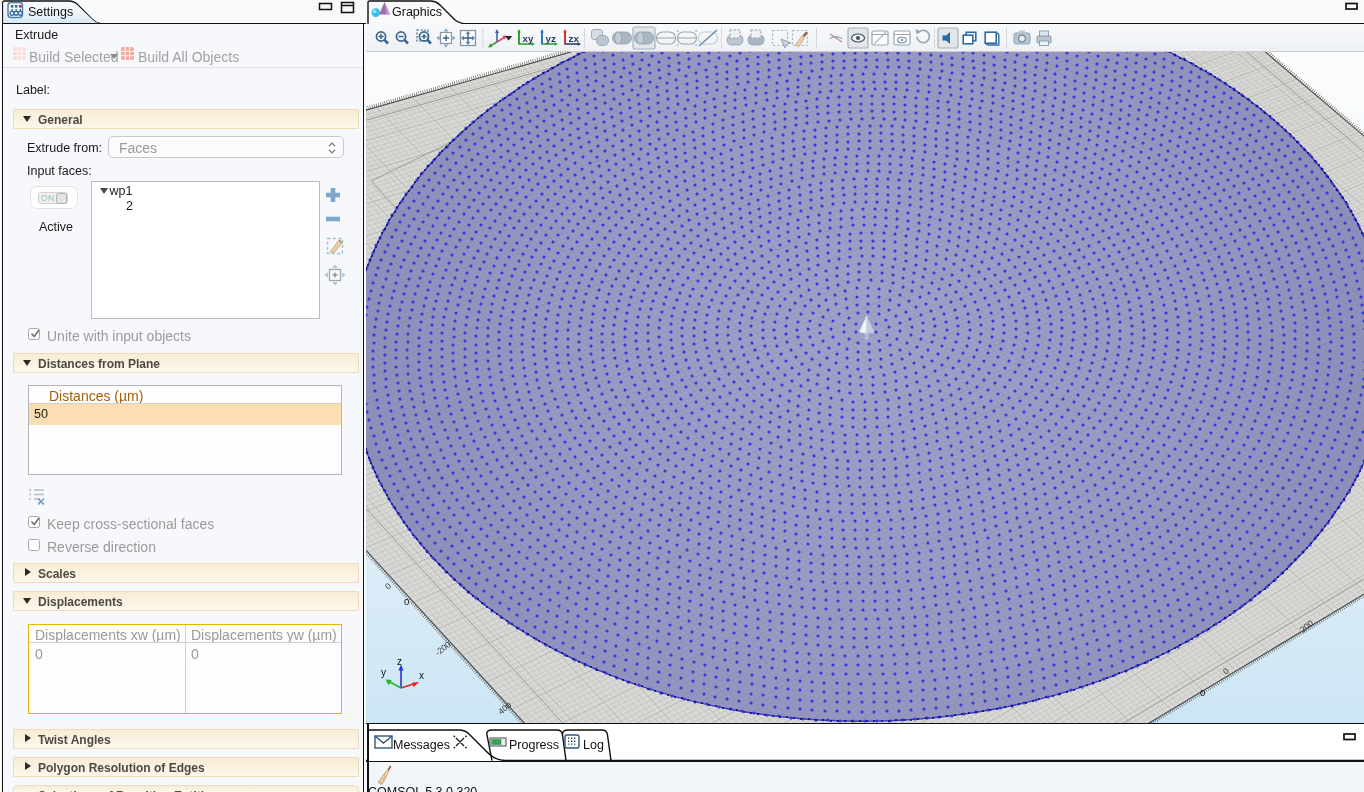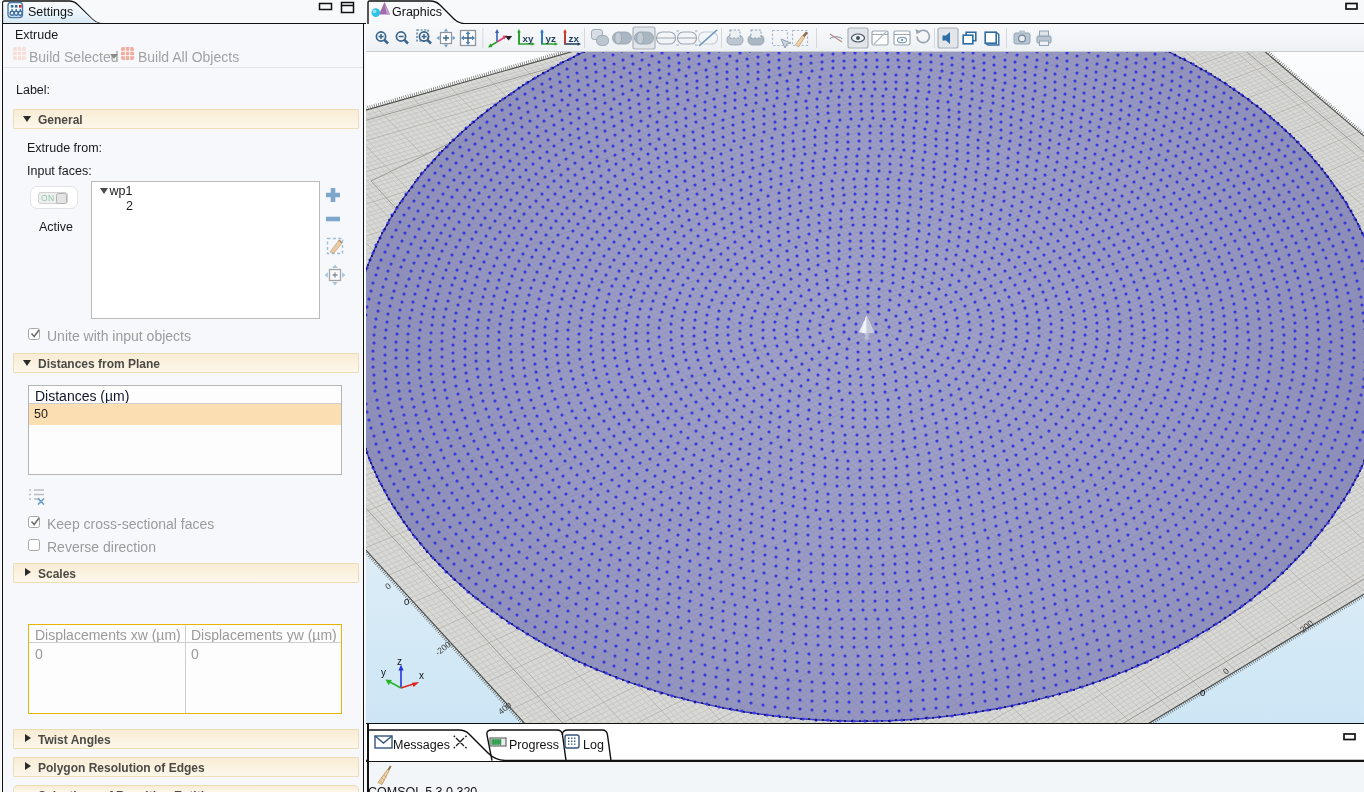--- a/index.html
+++ b/index.html
@@ -58,20 +58,26 @@
         <path d="M1 5.3h13M1 9.7h13M5.3 1v13M9.7 1v13" stroke="#fff" stroke-width="1" opacity="0.9"></path>
       </svg>
     <div class="glbl" style="left:135px;top:25px;color:#a2a2a2">Build All Objects</div>
     <div class="abs" style="left:0;top:43px;width:360px;height:1px;background:#e2e6ea"></div>
     <div class="lbl" style="left:13px;top:59px">Label:</div>
     <div class="secbar" style="top:85px">
         <div class="tri"></div>
         <div class="t">General</div>
       </div>
     <div class="lbl" style="left:24px;top:117px">Extrude from:</div>
+    <div class="abs" style="left:105px;top:112px;width:236px;height:22px;background:#fbfcfd;border:1px solid #c9c9c9;border-radius:5px">
+      <div class="glbl" style="left:10px;top:3px;color:#9a9a9a">Faces</div>
+      <svg class="abs" style="right:6px;top:4px" width="10" height="14">
+          <path d="M2 5.2 5 2 8 5.2M2 8.8 5 12 8 8.8" fill="none" stroke="#8b8b8b" stroke-width="1.4"></path>
+        </svg>
+    </div>
     <div class="lbl" style="left:24px;top:140px">Input faces:</div>
     <div class="abs" style="left:27px;top:162px;width:48px;height:23px;border:1px solid #e3e3e3;border-radius:7px;background:#fff"></div>
     <div class="abs" style="left:35px;top:168px;width:30px;height:12px;border:1px solid #d2d2d2;border-radius:3px;background:#efefef"></div>
     <div class="abs" style="left:38px;top:169px;font-size:8.5px;font-weight:normal;color:#8ecba5;letter-spacing:0.3px">ON</div>
     <div class="abs" style="left:53px;top:169px;width:11px;height:11px;border:1.4px solid #b0b0b0;border-radius:2.5px;background:#e4e4e4"></div>
     <div class="lbl" style="left:36px;top:196px">Active</div>
     <div class="abs" style="left:88px;top:157px;width:229px;height:138px;background:#fff;border:1px solid #bbb">
       <div class="abs" style="left:8px;top:6px;width:0;height:0;border-left:4.5px solid transparent;border-right:4.5px solid transparent;border-top:6.5px solid #4a4a4a"></div>
       <div class="lbl" style="left:17.5px;top:2px">wp1</div>
       <div class="lbl" style="left:34px;top:17px">2</div>
@@ -89,40 +95,44 @@
     <div class="cb" style="left:25px;top:304px"></div>
     <svg class="abs" style="left:26px;top:303px" width="13" height="13">
         <path d="M2.5 6.5 5.2 9.5 10 3" fill="none" stroke="#6e6e6e" stroke-width="1.6"></path>
       </svg>
     <div class="glbl" style="left:44px;top:304px">Unite with input objects</div>
     <div class="secbar" style="top:329px">
         <div class="tri"></div>
         <div class="t">Distances from Plane</div>
       </div>
     <div class="abs" style="left:25px;top:361px;width:314px;height:90px;background:#fdfdfe;border:1px solid #b5b5b5">
-      <div class="glbl" style="left:6px;top:2px;color:#0f172a">Distances (µm)</div>
+      <div class="glbl" style="left:20px;top:2px;color:#a16207">Distances (µm)</div>
       <div class="abs" style="left:0;top:17px;width:312px;height:1px;background:#cfcfcf"></div>
       <div class="abs" style="left:0;top:18px;width:312px;height:21px;background:#fbdfb2"></div>
       <div class="lbl" style="left:5px;top:21px">50</div>
     </div>
     <svg class="abs" style="left:24px;top:463px" width="20" height="18" fill="none">
       <path d="M7 3h10M7 7.5h10M7 12h6" stroke="#b9bec4" stroke-width="1.7"></path>
       <path d="M2 3h2M2 7.5h2M2 12h2" stroke="#b9bec4" stroke-width="1.7"></path>
       <path d="M11 11.5l6 6M17 11.5l-6 6" stroke="#6f9fc8" stroke-width="1.7"></path>
     </svg>
     <div class="cb" style="left:25px;top:492px"></div>
     <svg class="abs" style="left:26px;top:491px" width="13" height="13">
         <path d="M2.5 6.5 5.2 9.5 10 3" fill="none" stroke="#6e6e6e" stroke-width="1.6"></path>
       </svg>
     <div class="glbl" style="left:44px;top:492px">Keep cross-sectional faces</div>
     <div class="cb" style="left:25px;top:515px"></div>
     <div class="glbl" style="left:44px;top:515px">Reverse direction</div>
     <div class="secbar" style="top:539px">
         <div class="tri right"></div>
         <div class="t">Scales</div>
+      </div>
+    <div class="secbar" style="top:567px">
+        <div class="tri"></div>
+        <div class="t">Displacements</div>
       </div>
     <div class="abs" style="left:25px;top:600px;width:314px;height:90px;background:#fdfdfe;border:1px solid #eab308">
       <div class="glbl" style="left:6px;top:2px;color:#9a9a9a">Displacements xw (µm)</div>
       <div class="glbl" style="left:162px;top:2px;color:#9a9a9a">Displacements yw (µm)</div>
       <div class="abs" style="left:0;top:17px;width:312px;height:1px;background:#cfcfcf"></div>
       <div class="abs" style="left:156px;top:0;width:1px;height:88px;background:#cfcfcf"></div>
       <div class="glbl" style="left:6px;top:21px;color:#9a9a9a">0</div>
       <div class="glbl" style="left:162px;top:21px;color:#9a9a9a">0</div>
     </div>
     <div class="secbar" style="top:733px">

